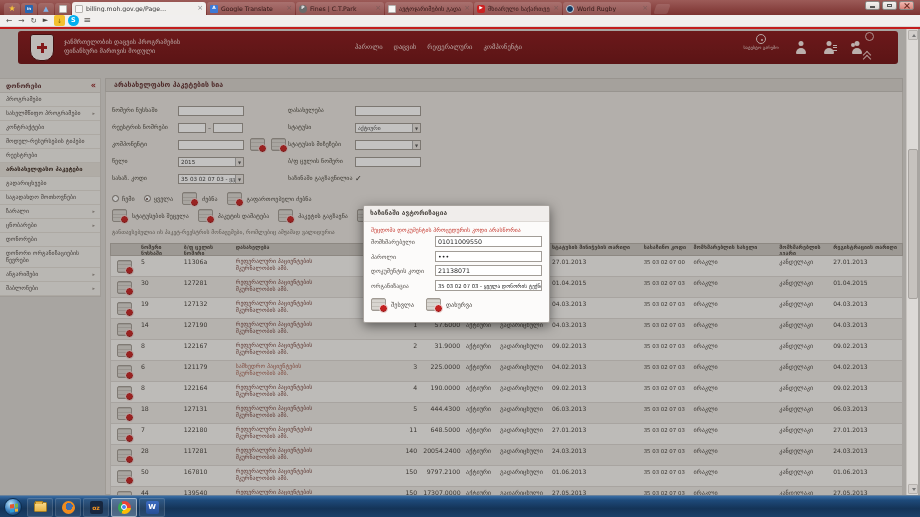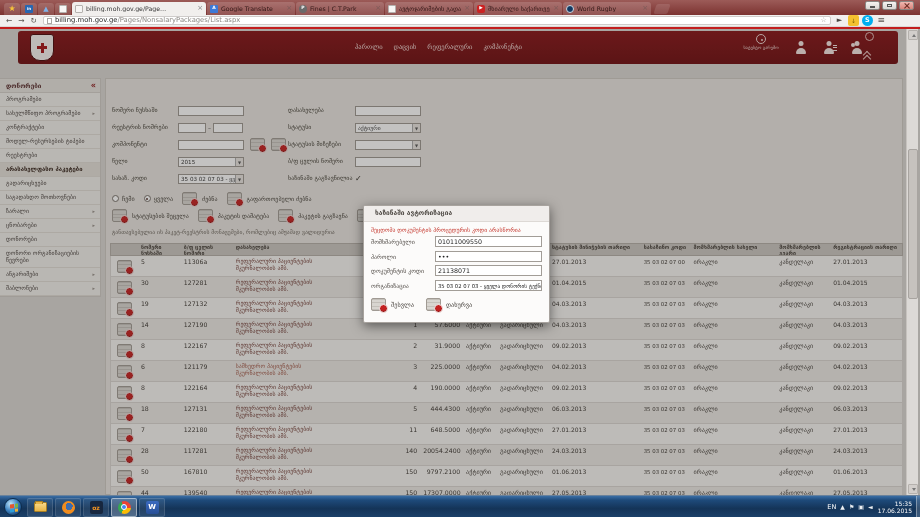--- a/index.html
+++ b/index.html
@@ -123,21 +123,21 @@
   .c6{width:34px}.c7{width:52px}.c8{width:92px}
   .c9{width:50px;font-size:5.4px;white-space:nowrap}
   .c10{width:86px}.c11{width:54px}.c12{width:72px}
   .td.c3{color:#73403a;font-size:5.9px;line-height:7px}
   .trow.alt .td.c3{color:#a05848}
   .td.c8,.td.c12{font-size:6px}
 
   .dim{position:absolute;left:0;top:0;width:100%;height:100%;background:rgba(42,36,33,.27);z-index:40}
 
   .modal{position:absolute;left:363px;top:176px;width:187px;height:118px;background:#fcfbfa;border:1px solid #a8a39e;border-radius:2px;box-shadow:0 3px 12px rgba(0,0,0,.5);z-index:50}
-  .m-head{height:16px;background:#f0edeb;border-bottom:1px solid #ddd9d5;font-size:6.6px;font-weight:bold;color:#4f4a45;line-height:15px;padding-left:11px;border-radius:2px 2px 0 0}
+  .m-head{height:16px;background:#f0edeb;border-bottom:1px solid #ddd9d5;font-size:6.6px;font-weight:bold;color:#4f4a45;line-height:15px;padding-left:6px;border-radius:2px 2px 0 0}
   .m-err{margin:5px 7px 2px;font-size:5.8px;color:#c4352b}
   .mrow{display:flex;align-items:center;margin:2.5px 7px;height:12px}
   .mlabel{width:64px;font-size:6px;color:#524d48;flex:none}
   .minp{flex:1;height:11px;border:1px solid #a29d97;background:#fff;font-size:6.3px;padding:0 2px;line-height:10px;color:#222;overflow:hidden;white-space:nowrap}
   .minp.small{font-size:5.3px}
   .m-btns{display:flex;align-items:center;margin:7px 7px 0}
   .mbtn{display:flex;align-items:center;margin-right:12px}
   .mbtn .chip{margin-right:5px}
   .mbtn-lbl{font-size:6.3px;color:#46413c}
 
@@ -224,40 +224,38 @@
   <div class="winbtns">
     <span class="wb wb-min"></span>
     <span class="wb wb-max"></span>
     <span class="wb wb-close"></span>
   </div>
 
   <div class="toolbar">
     <span class="navi">←</span>
     <span class="navi">→</span>
     <span class="navi">↻</span>
-    <div class="urlbox">
-      <span class="url-doc"></span>
-      <span class="url-domain">billing.moh.gov.ge</span>
-      <span class="url-path">/Pages/NonsalaryPackages/List.aspx</span>
-      <span class="url-star">☆</span>
-    </div>
     <span class="ext ext-arrow">►</span>
     <span class="ext ext-yellow">↓</span>
     <span class="ext ext-skype">S</span>
     <span class="ext ext-menu">≡</span>
   </div>
   <div class="redline"></div>
 
   <div class="page">
     <div class="main-bg"></div>
 
     <div class="siteheader">
       <div class="logo">
           <div class="logo-cross"></div>
         </div>
+      <div class="site-title">
+        <div>ჯანმრთელობის დაცვის პროგრამების</div>
+        <div>ფინანსური მართვის მოდული</div>
+      </div>
       <div class="site-menu">
           <span>პაროლი</span>
           <span>დაცვის</span>
           <span>რეფერალური</span>
           <span>კომპონენტი</span>
         </div>
       <div class="envbadge">
         <div class="env-circle"></div>
         <div class="env-label">სატესტო გარემო</div>
       </div>
@@ -324,20 +322,21 @@
             <span>ანგარიშები</span>
             <span class="sb-arrow">▸</span>
           </div>
           <div class="sb-item">
             <span>შაბლონები</span>
             <span class="sb-arrow">▸</span>
           </div>
         </div>
     </div>
 
+    <div class="pagetitle">არასახელფასო პაკეტების სია</div>
     <div class="form-left">
         <div class="frow">
           <span class="flabel">ნომერი ნუსხაში</span>
           <div class="ffield">
             <div class="inp"></div>
           </div>
         </div>
         <div class="frow">
           <span class="flabel">რეესტრის ნომრები</span>
           <div class="ffield">
@@ -719,28 +718,14 @@
         <div class="tapp">
           <div class="ic-oz">oz</div>
         </div>
         <div class="tapp active">
           <div class="ic-chrome"></div>
         </div>
         <div class="tapp">
           <div class="ic-word">W</div>
         </div>
       </div>
-    <div class="tray">
-      <span class="tr-lang">EN</span>
-      <span class="tr-icons" style="display:flex">
-          <span class="tr-ic">▲</span>
-          <span class="tr-ic">⚑</span>
-          <span class="tr-ic">▣</span>
-          <span class="tr-ic">◄</span>
-        </span>
-      <div class="clock">
-        <div>15:35</div>
-        <div>17.06.2015</div>
-      </div>
-      <div class="showdesk"></div>
-    </div>
   </div>
 </div>
 
 </body></html>

